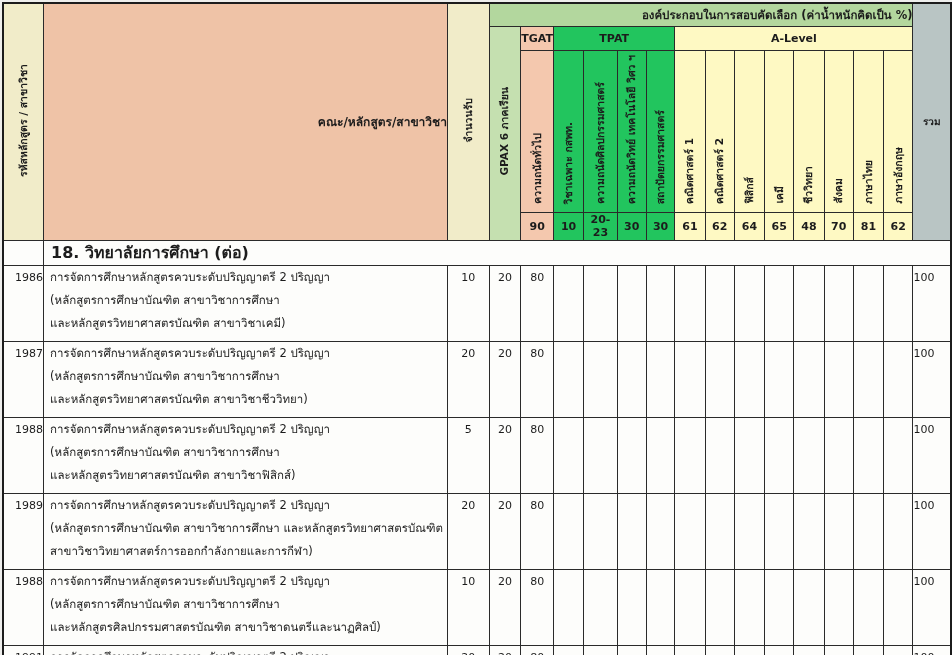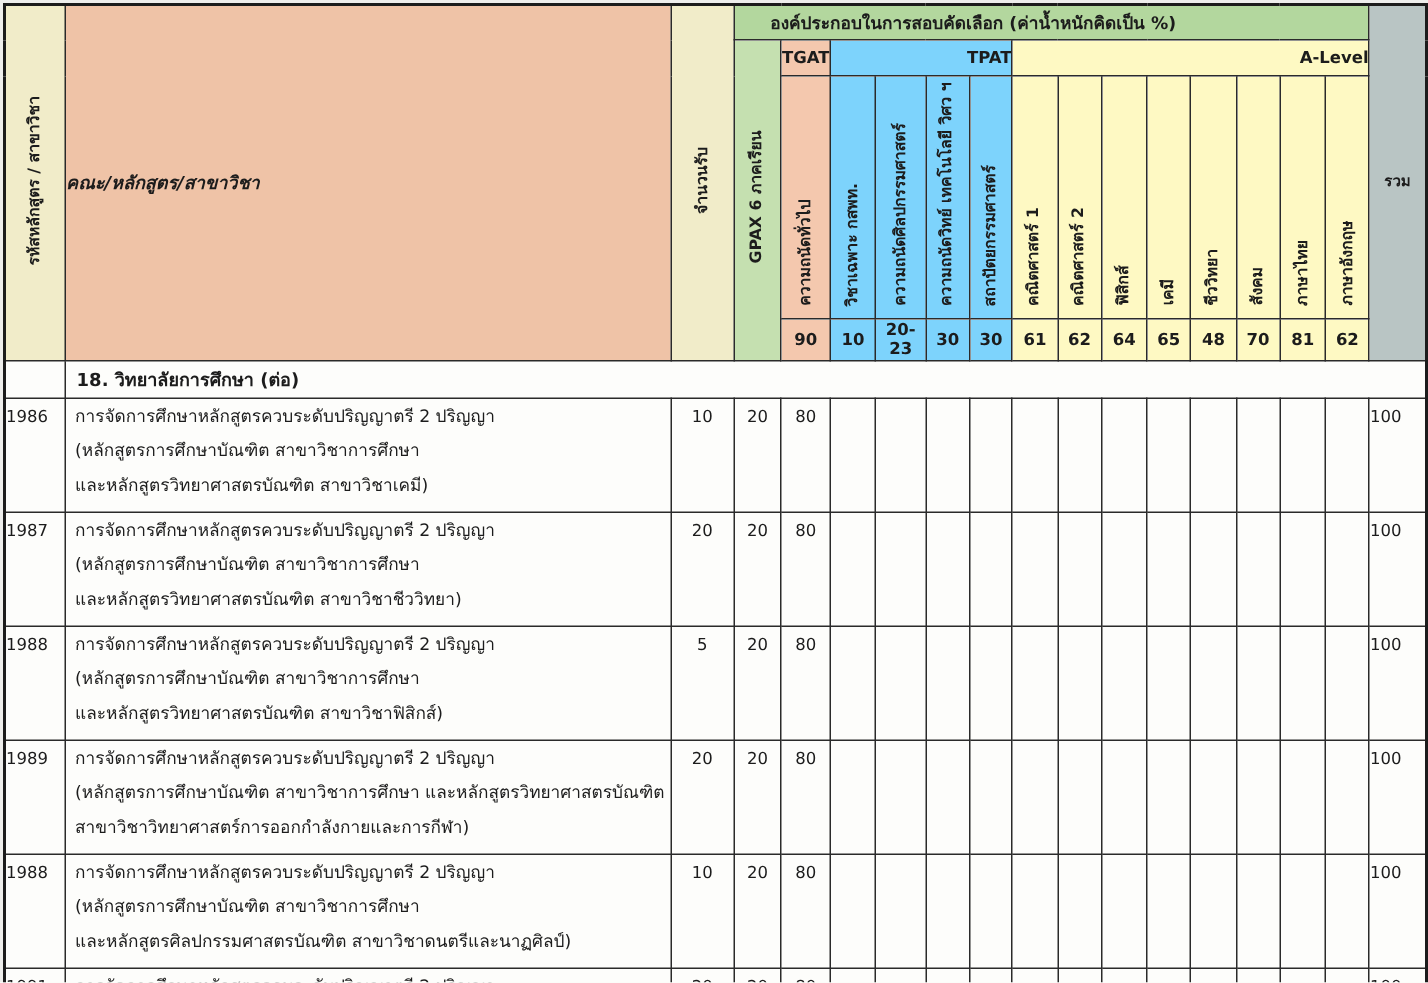--- a/index.html
+++ b/index.html
@@ -17,53 +17,53 @@
     border:1px solid #2a2a2a;
     padding:0;overflow:hidden;
     font-size:11px;line-height:1.25;
   }
   
   .cream{background:#f1ecc9;}
   .salmon{background:#efc3a7;}
   .green{background:#b3d79e;}
   .gpaxgreen{background:#c5e0b0;}
   .tgat{background:#f4c8ae;}
-  .tpat{background:#7dd3fc;margin-top:20px;}
+  .tpat{background:#22c55e;margin-top:20px;}
   .alevel{background:#fef9c3;}
   .graycol{background:#b9c5c4;}
 
-  .title-cell{text-align:left;font-weight:bold;font-size:11.5px;vertical-align:middle;height:22px;padding-left:24px;}
-  .group-cell{text-align:right;font-weight:bold;font-size:11px;vertical-align:middle;height:23px;}
+  .title-cell{text-align:right;font-weight:bold;font-size:11.5px;vertical-align:middle;height:22px;padding-left:24px;}
+  .group-cell{text-align:center;font-weight:bold;font-size:11px;vertical-align:middle;height:23px;}
   .code-cell{text-align:center;font-weight:bold;font-size:11px;vertical-align:middle;height:22px;}
   .total-head{text-align:center;font-weight:bold;font-size:10px;vertical-align:middle;}
 
   
   .vcell{vertical-align:bottom;text-align:center;}
   .vcell-mid{vertical-align:middle;text-align:center;}
   .vtext{
     display:inline-block;
     writing-mode:vertical-rl;
     transform:rotate(180deg);
     white-space:nowrap;
     font-weight:bold;
     font-size:10.5px;
     padding:4px 0;
   }
   .hr3{height:138px;}
 
   
-  .prog-head{vertical-align:middle;text-align:left;font-weight:bold;font-size:12px;font-style:italic;}
+  .prog-head{vertical-align:middle;text-align:right;font-weight:bold;font-size:12px;}
 
   
   .section-row td{height:24px;vertical-align:middle;background:#fdfdfb;}
-  .section-title{font-weight:bold;font-size:12px;padding-left:7px;}
+  .section-title{font-weight:bold;font-size:16px;padding-left:7px;}
 
   
   .data-row td{height:70px;vertical-align:top;background:#fdfdfb;}
-  .cell-code{text-align:left;padding-top:5px;font-size:11px;}
+  .cell-code{text-align:right;padding-top:5px;font-size:11px;}
   .cell-name{padding:4px 4px 0 6px;font-size:11.5px;}
   .cell-name div{height:23px;white-space:nowrap;overflow:hidden;}
   .cell-num{text-align:center;padding-top:5px;font-size:11px;}
   .cell-total{text-align:left;padding-top:5px;font-size:11px;}
 </style>
 </head>
 <body>
 
 <div class="page">
 <table class="main">

